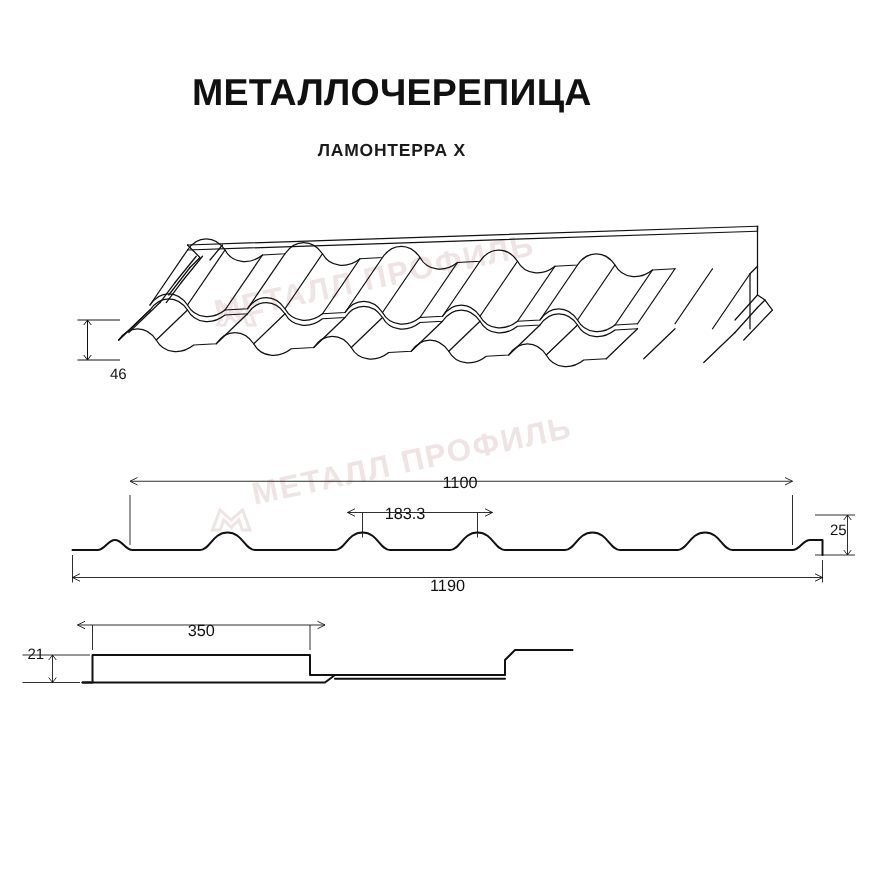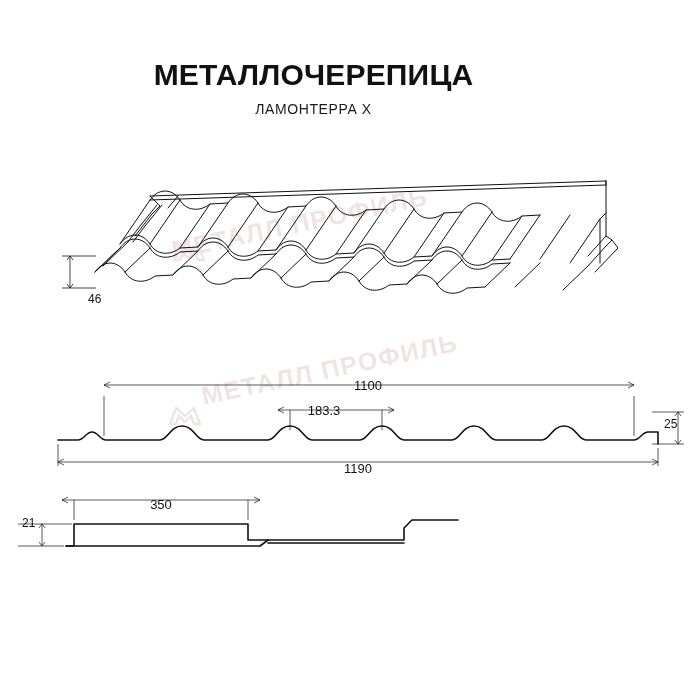--- a/index.html
+++ b/index.html
@@ -28,24 +28,24 @@
   }
   .title {
     font-size: 30px;
     font-weight: bold;
     letter-spacing: 0.2px;
     line-height: 34px;
     color: #111111;
   }
   .subtitle {
     font-size: 14px;
-    font-weight: normal;
+    font-weight: bold;
     letter-spacing: 0.6px;
     line-height: 18px;
-    margin-top: 8px;
+    margin-top: 19px;
     color: #1a1a1a;
   }
   .drawing {
     position: absolute;
     top: 0;
     left: 0;
     width: 700px;
     height: 700px;
   }
   .wm {

